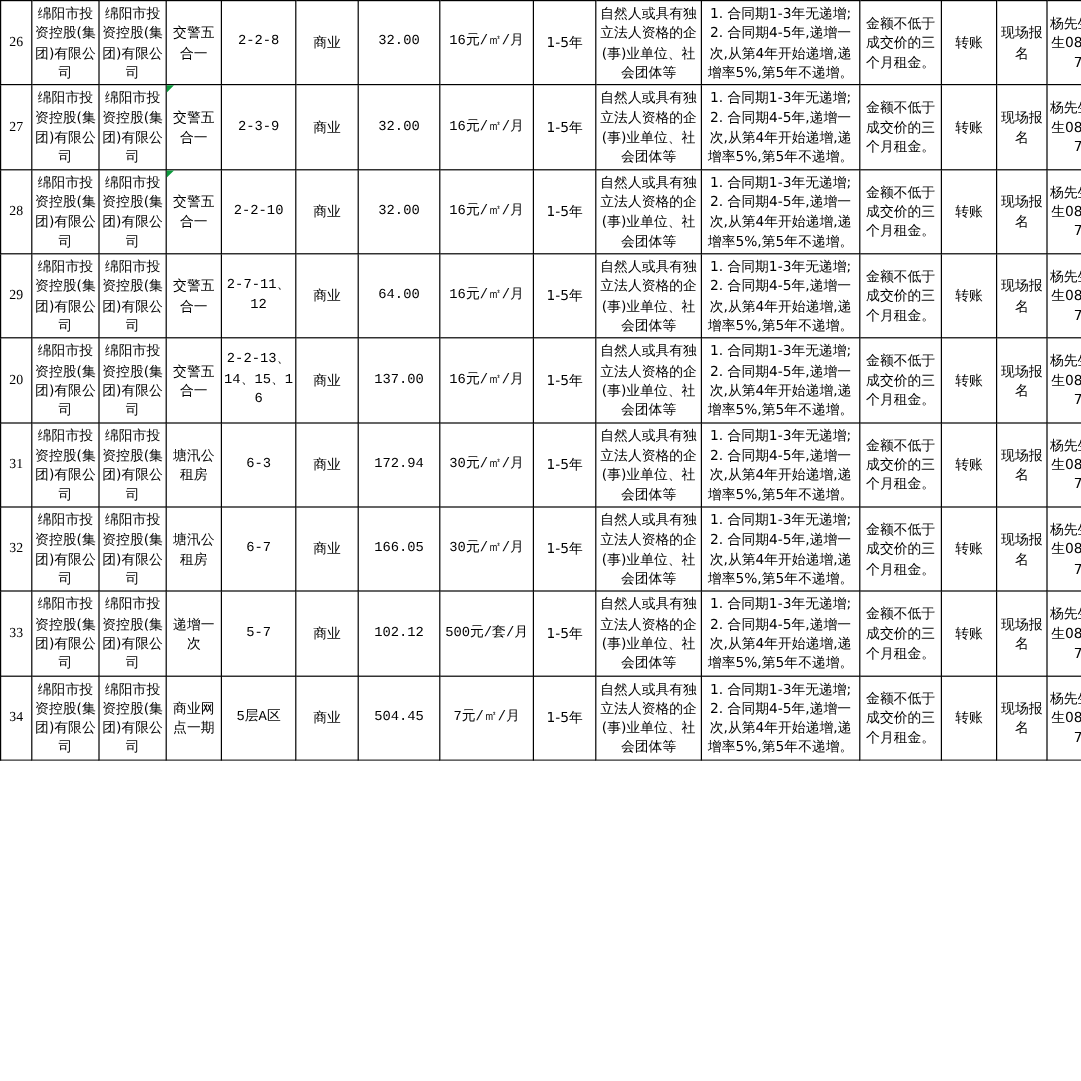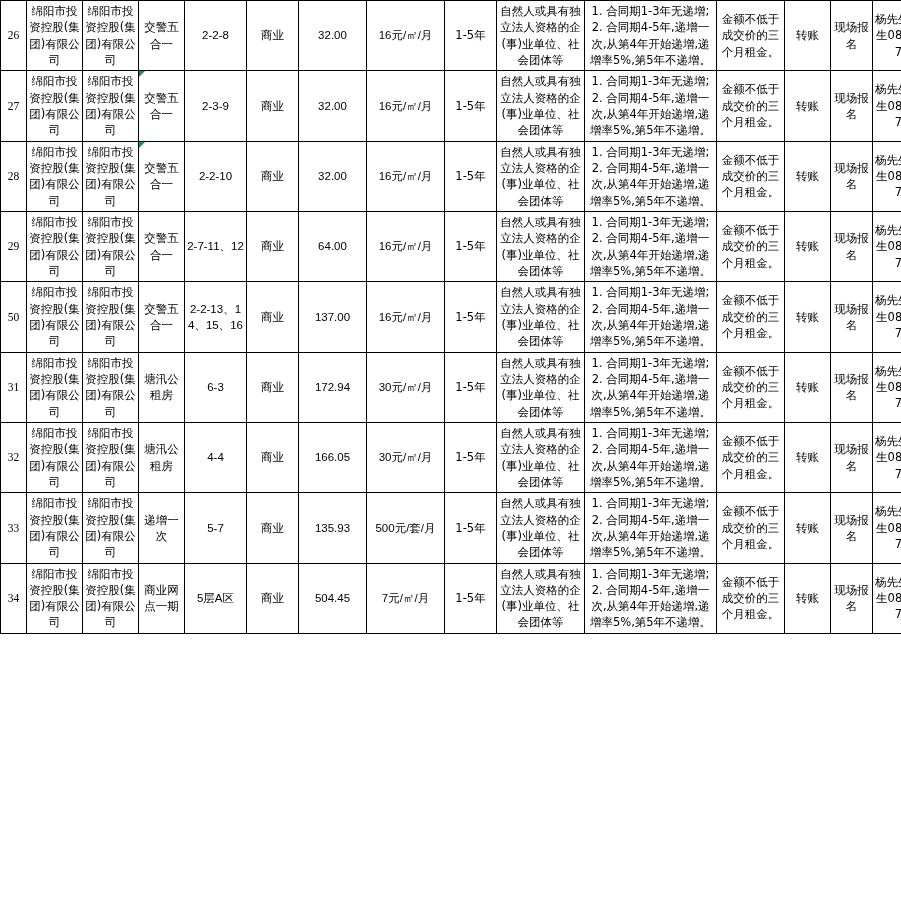--- a/index.html
+++ b/index.html
@@ -45,21 +45,21 @@
   col.c-target  { width: 88px; }
   col.c-incr    { width: 132px; }
   col.c-deposit { width: 68px; }
   col.c-pay     { width: 46px; }
   col.c-signup  { width: 42px; }
   col.c-contact { width: 74px; }
 
   td.idx { font-size: 13px; font-family: Liberation Serif, serif; }
   td.narrow-text { letter-spacing: 0px; }
   td.area, td.unit, td.price {
-    font-family: Liberation Sans, sans-serif;
+    font-family: Liberation Mono, monospace;
     font-size: 11.5px;
   }
   td.incr {
     text-align: left;
     padding-left: 3px;
     padding-right: 2px;
     font-size: 11px;
     line-height: 1.45;
   }
   td.target {
@@ -182,21 +182,21 @@
         <td class="target">自然人或具有独立法人资格的企(事)业单位、社会团体等</td>
         <td class="incr cell-lines">1. 合同期1-3年无递增;
 2. 合同期4-5年,递增一次,从第4年开始递增,递增率5%,第5年不递增。</td>
         <td class="deposit">金额不低于成交价的三个月租金。</td>
         <td>转账</td>
         <td>现场报名</td>
         <td class="contact">杨先生、薛先生0816-2607167</td>
       </tr>
 
       <tr>
-        <td class="idx">50</td>
+        <td class="idx">20</td>
         <td class="narrow-text">绵阳市投资控股(集团)有限公司</td>
         <td class="narrow-text">绵阳市投资控股(集团)有限公司</td>
         <td class="narrow-text">交警五合一</td>
         <td class="unit">2-2-13、14、15、16</td>
         <td>商业</td>
         <td class="area">137.00</td>
         <td class="price">16元/㎡/月</td>
         <td>1-5年</td>
         <td class="target">自然人或具有独立法人资格的企(事)业单位、社会团体等</td>
         <td class="incr cell-lines">1. 合同期1-3年无递增;
@@ -224,42 +224,42 @@
         <td>转账</td>
         <td>现场报名</td>
         <td class="contact">杨先生、薛先生0816-2607167</td>
       </tr>
 
       <tr>
         <td class="idx">32</td>
         <td class="narrow-text">绵阳市投资控股(集团)有限公司</td>
         <td class="narrow-text">绵阳市投资控股(集团)有限公司</td>
         <td class="narrow-text">塘汛公租房</td>
-        <td class="unit">4-4</td>
+        <td class="unit">6-7</td>
         <td>商业</td>
         <td class="area">166.05</td>
         <td class="price">30元/㎡/月</td>
         <td>1-5年</td>
         <td class="target">自然人或具有独立法人资格的企(事)业单位、社会团体等</td>
         <td class="incr cell-lines">1. 合同期1-3年无递增;
 2. 合同期4-5年,递增一次,从第4年开始递增,递增率5%,第5年不递增。</td>
         <td class="deposit">金额不低于成交价的三个月租金。</td>
         <td>转账</td>
         <td>现场报名</td>
         <td class="contact">杨先生、薛先生0816-2607167</td>
       </tr>
 
       <tr>
         <td class="idx">33</td>
         <td class="narrow-text">绵阳市投资控股(集团)有限公司</td>
         <td class="narrow-text">绵阳市投资控股(集团)有限公司</td>
         <td class="narrow-text">递增一次</td>
         <td class="unit">5-7</td>
         <td>商业</td>
-        <td class="area">135.93</td>
+        <td class="area">102.12</td>
         <td class="price">500元/套/月</td>
         <td>1-5年</td>
         <td class="target">自然人或具有独立法人资格的企(事)业单位、社会团体等</td>
         <td class="incr cell-lines">1. 合同期1-3年无递增;
 2. 合同期4-5年,递增一次,从第4年开始递增,递增率5%,第5年不递增。</td>
         <td class="deposit">金额不低于成交价的三个月租金。</td>
         <td>转账</td>
         <td>现场报名</td>
         <td class="contact">杨先生、薛先生0816-2607167</td>
       </tr>

